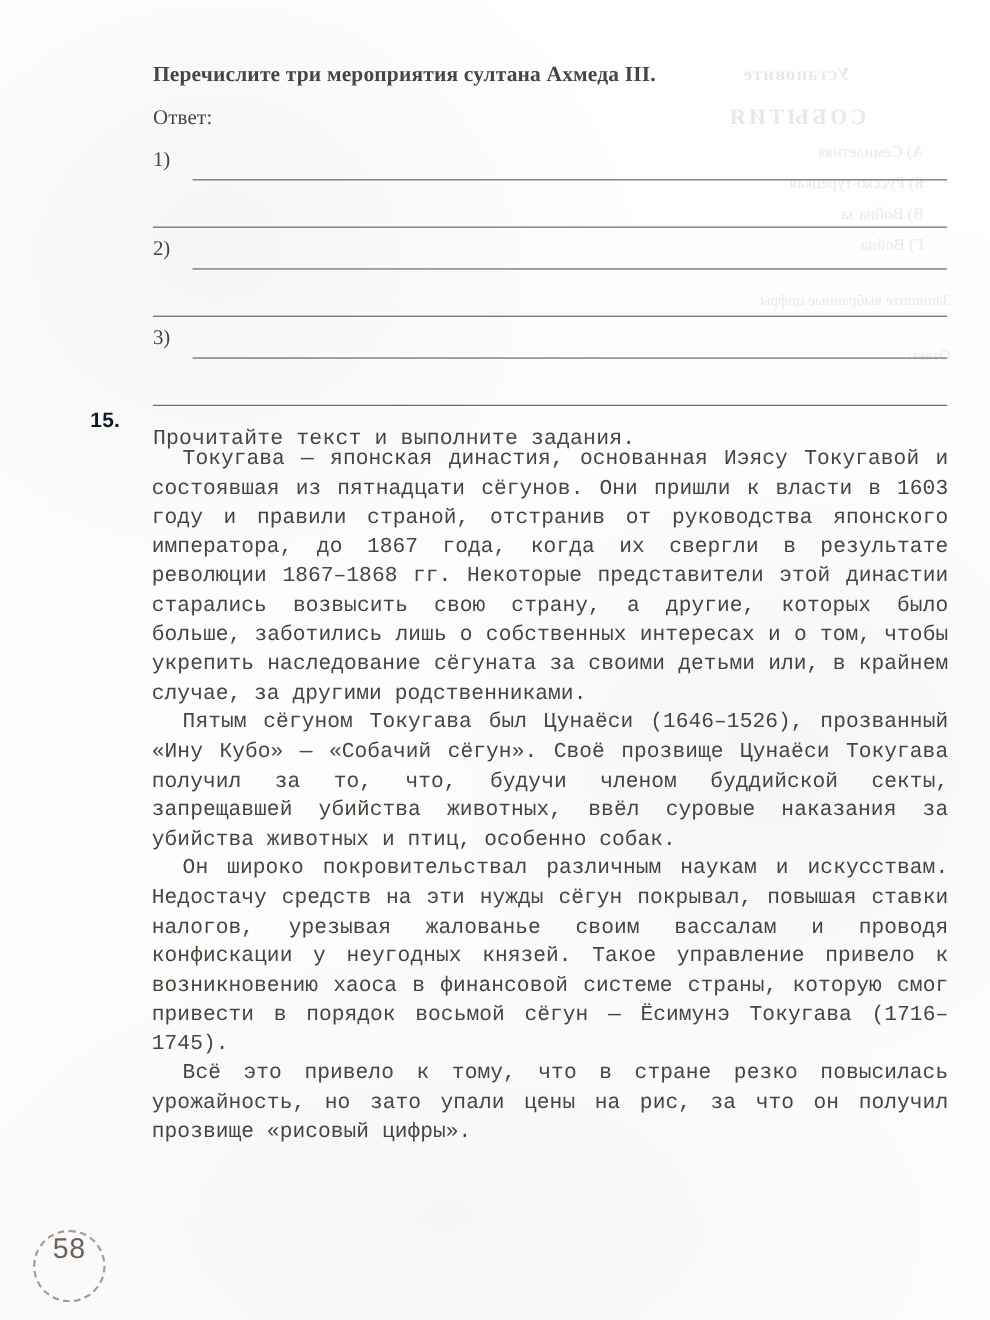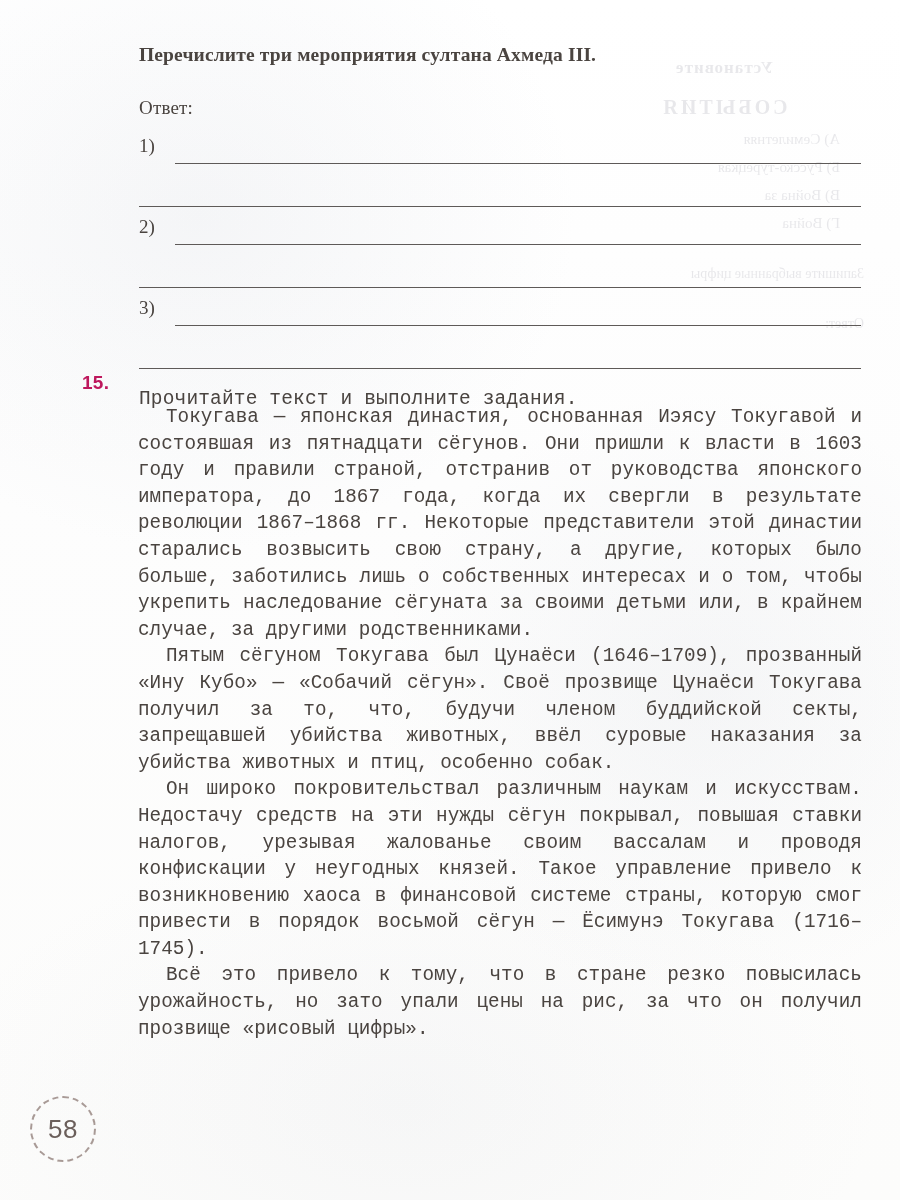--- a/index.html
+++ b/index.html
@@ -55,21 +55,21 @@
   .content {
     position: absolute;
     inset: 0;
     z-index: 3;
   }
 
   
   .q-prompt {
     position: absolute;
     left: 139px;
-    top: 44px;
+    top: 58px;
     font-size: 19.5px;
     font-weight: 700;
     letter-spacing: 0.15px;
     white-space: nowrap;
   }
   .q-answer-label {
     position: absolute;
     left: 139px;
     top: 97px;
     font-size: 19px;
@@ -100,21 +100,21 @@
   .blank-rule.full     { left: 0px; }
 
   
   .task-num {
     position: absolute;
     left: 82px;
     top: 372px;
     font-family: "Liberation Sans", "DejaVu Sans", sans-serif;
     font-size: 19px;
     font-weight: 700;
-    color: #be185d;
+    color: #0f172a;
     letter-spacing: 0.3px;
   }
   .task-instr {
     position: absolute;
     left: 139px;
     top: 388px;
     font-size: 19.5px;
     letter-spacing: 0.15px;
     white-space: nowrap;
     font-family: Liberation Mono, monospace;
@@ -136,27 +136,27 @@
   .body-text p {
     margin: 0;
     text-indent: 28px;
     font-family: Liberation Mono, monospace;
   }
 
   
   .page-number {
     position: absolute;
     left: 30px;
-    bottom: 38px;
+    bottom: 16px;
     width: 62px;
     height: 62px;
     border: 2px dashed #a89a96;
     border-radius: 50%;
     display: flex;
-    align-items: center;
+    align-items: flex-start;
     justify-content: center;
     font-family: "Liberation Sans", "DejaVu Sans", sans-serif;
     font-size: 26px;
     color: #6b5f5b;
     letter-spacing: 0.5px;
   }
 </style>
 </head>
 <body>
 
@@ -203,21 +203,21 @@
     <div class="blank-row" style="top: 343px;">
       <span class="blank-marker"></span>
       <span class="blank-rule full"></span>
     </div>
 
     <div class="task-num">15.</div>
     <div class="task-instr">Прочитайте текст и выполните задания.</div>
 
     <div class="body-text">
       <p>Токугава — японская династия, основанная Иэясу Токугавой и состоявшая из пятнадцати сёгунов. Они пришли к власти в 1603 году и правили страной, отстранив от руководства японского императора, до 1867 года, когда их свергли в результате революции 1867–1868 гг. Некоторые представители этой династии старались возвысить свою страну, а другие, которых было больше, заботились лишь о собственных интересах и о том, чтобы укрепить наследование сёгуната за своими детьми или, в крайнем случае, за другими родственниками.</p>
-      <p>Пятым сёгуном Токугава был Цунаёси (1646–1709), прозванный «Ину Кубо» — «Собачий сёгун». Своё прозвище Цунаёси Токугава получил за то, что, будучи членом буддийской секты, запрещавшей убийства животных, ввёл суровые наказания за убийства животных и птиц, особенно собак.</p>
+      <p>Пятым сёгуном Токугава был Цунаёси (1646–1526), прозванный «Ину Кубо» — «Собачий сёгун». Своё прозвище Цунаёси Токугава получил за то, что, будучи членом буддийской секты, запрещавшей убийства животных, ввёл суровые наказания за убийства животных и птиц, особенно собак.</p>
       <p>Он широко покровительствал различным наукам и искусствам. Недостачу средств на эти нужды сёгун покрывал, повышая ставки налогов, урезывая жалованье своим вассалам и проводя конфискации у неугодных князей. Такое управление привело к возникновению хаоса в финансовой системе страны, которую смог привести в порядок восьмой сёгун — Ёсимунэ Токугава (1716–1745).</p>
       <p>Всё это привело к тому, что в стране резко повысилась урожайность, но зато упали цены на рис, за что он получил прозвище «рисовый цифры».</p>
     </div>
 
     <div class="page-number">
       <span>58</span>
     </div>
 
   </div>
 </div>

